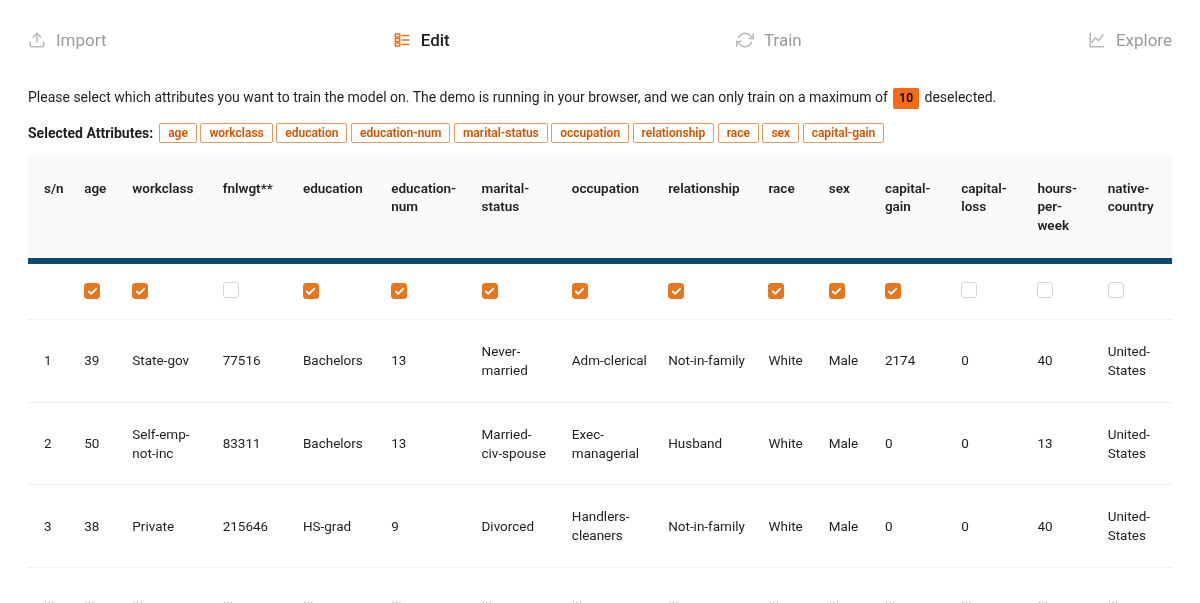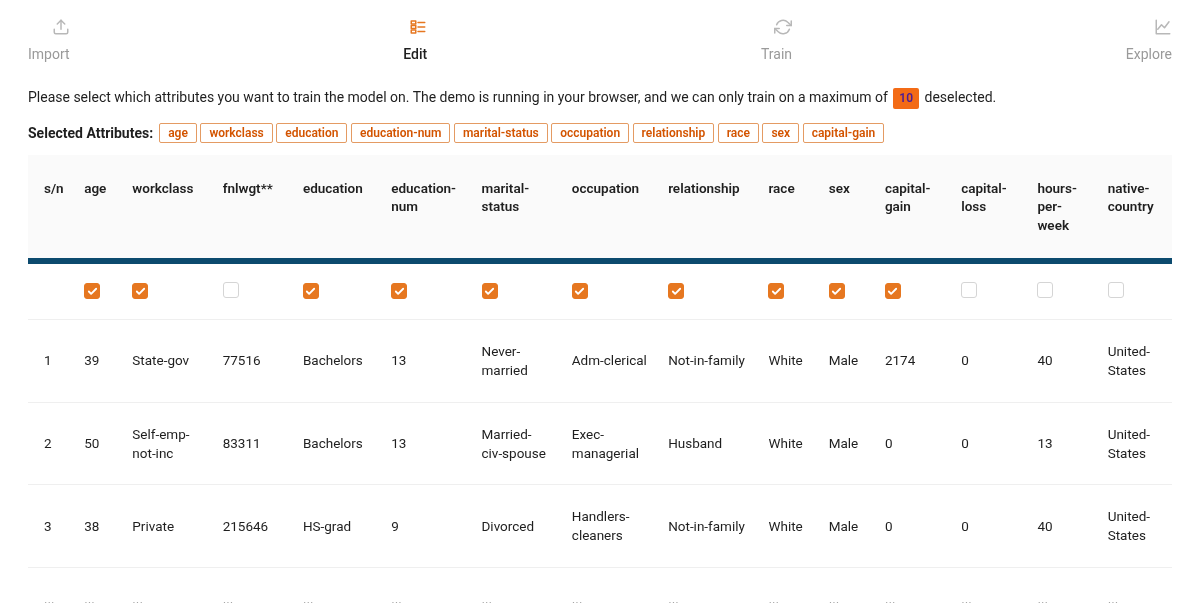--- a/index.html
+++ b/index.html
@@ -19,36 +19,35 @@
   
   .tabs {
     display: flex;
     align-items: center;
     justify-content: space-between;
     height: 44px;
     margin-bottom: 24px;
   }
   .tab {
     display: inline-flex;
-    align-items: flex-end;
+    align-items: center;
     gap: 10px;
-    font-size: 14px;
+    font-size: 17px;
     color: #9a9a9a;
     cursor: pointer;
-    flex-direction: column;
   }
   .tab.active { color: #1f1f1f; font-weight: 500; }
   .tab .ico { display: inline-flex; }
 
   
   .instructions { line-height: 1.6; margin-bottom: 14px; color: #1f1f1f; }
   .count-badge {
     display: inline-block;
     background: #f36b16;
-    color: #4c1d95;
+    color: #000000;
     font-weight: 600;
     font-size: 12px;
     padding: 1px 6px;
     border-radius: 2px;
     margin: 0 2px;
   }
 
   
   .selected-row {
     display: flex;

